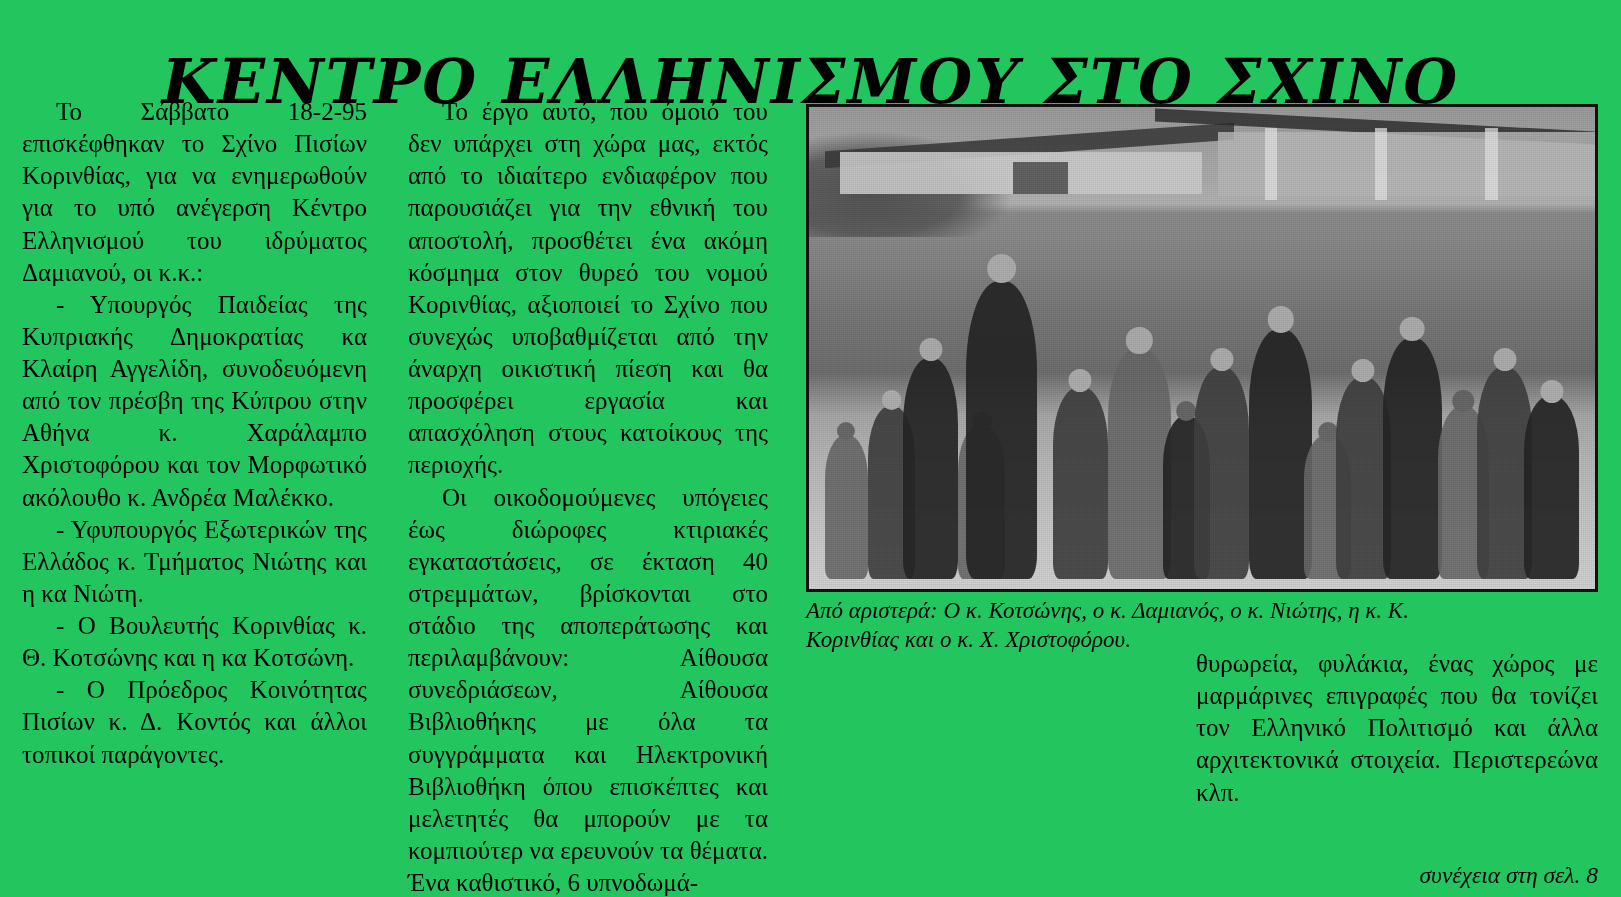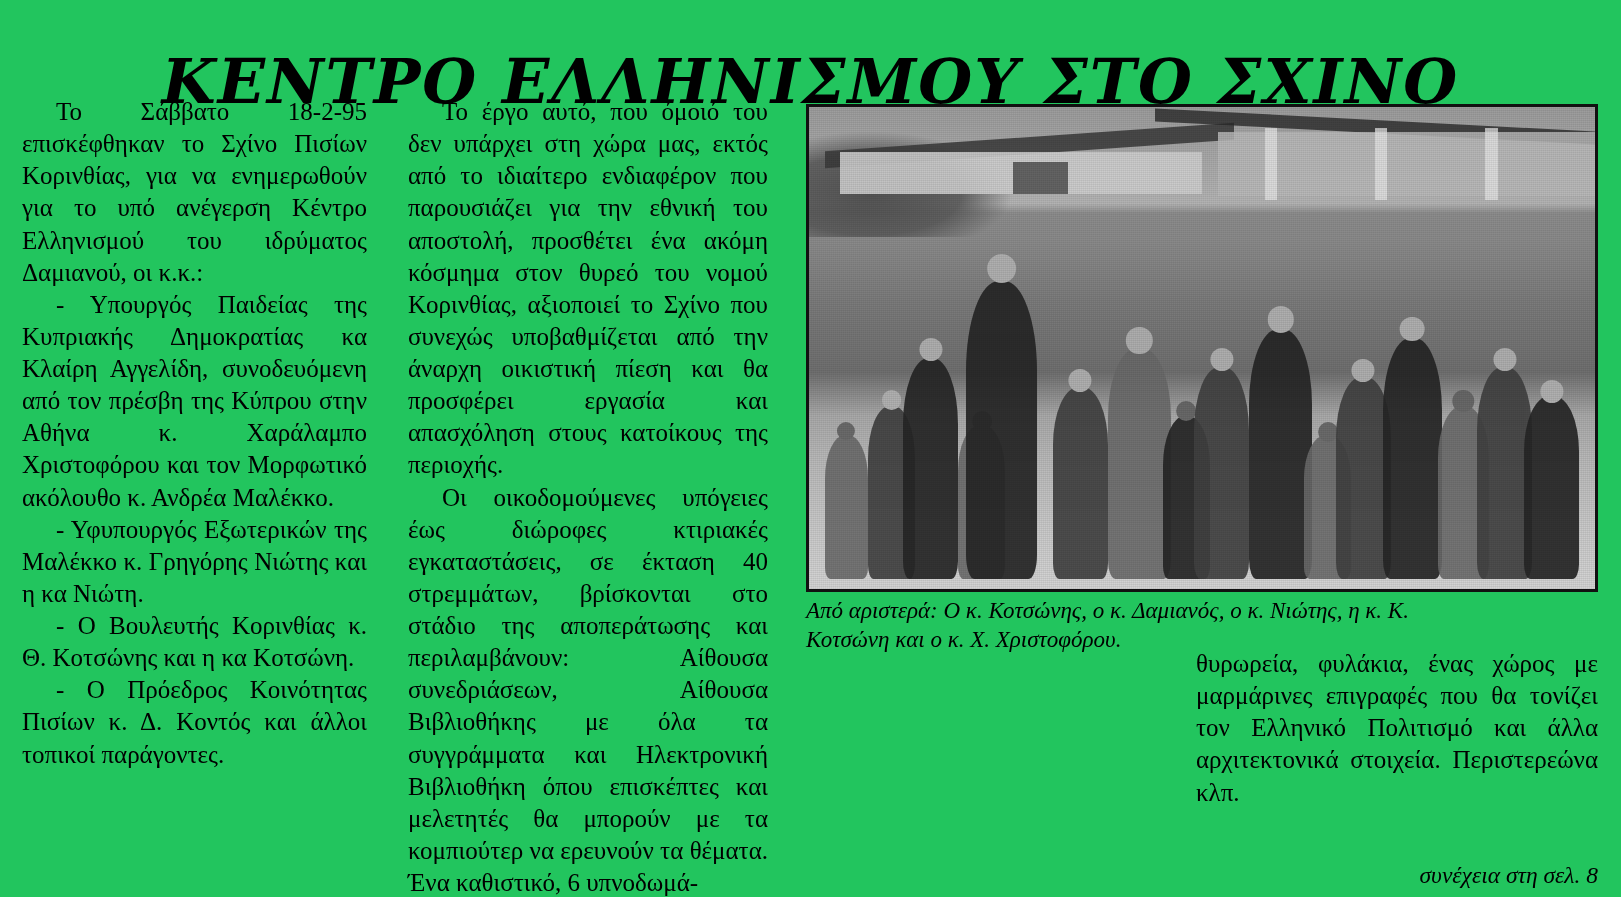--- a/index.html
+++ b/index.html
@@ -183,21 +183,21 @@
 </head>
 <body>
 
 <div class="page">
 
   <h1 class="headline">ΚΕΝΤΡΟ ΕΛΛΗΝΙΣΜΟΥ ΣΤΟ ΣΧΙΝΟ</h1>
 
   <div class="col" id="col1">
     <p>Το Σάββατο 18-2-95 επισκέφθηκαν το Σχίνο Πισίων Κορινθίας, για να ενημερωθούν για το υπό ανέγερση Κέντρο Ελληνισμού του ιδρύματος Δαμιανού, οι κ.κ.:</p>
     <p>- Υπουργός Παιδείας της Κυπριακής Δημοκρατίας κα Κλαίρη Αγγελίδη, συνοδευόμενη από τον πρέσβη της Κύπρου στην Αθήνα κ. Χαράλαμπο Χριστοφόρου και τον Μορφωτικό ακόλουθο κ. Ανδρέα Μαλέκκο.</p>
-    <p>- Υφυπουργός Εξωτερικών της Μαλέκκο κ. Γρηγόρης Νιώτης και η κα Νιώτη.</p>
+    <p>- Υφυπουργός Εξωτερικών της Ελλάδος κ. Τμήματος Νιώτης και η κα Νιώτη.</p>
     <p>- Ο Βουλευτής Κορινθίας κ. Θ. Κοτσώνης και η κα Κοτσώνη.</p>
     <p>- Ο Πρόεδρος Κοινότητας Πισίων κ. Δ. Κοντός και άλλοι τοπικοί παράγοντες.</p>
   </div>
 
   <div class="col" id="col2">
     <p>Το έργο αυτό, που όμοιό του δεν υπάρχει στη χώρα μας, εκτός από το ιδιαίτερο ενδιαφέρον που παρουσιάζει για την εθνική του αποστολή, προσθέτει ένα ακόμη κόσμημα στον θυρεό του νομού Κορινθίας, αξιοποιεί το Σχίνο που συνεχώς υποβαθμίζεται από την άναρχη οικιστική πίεση και θα προσφέρει εργασία και απασχόληση στους κατοίκους της περιοχής.</p>
     <p>Οι οικοδομούμενες υπόγειες έως διώροφες κτιριακές εγκαταστάσεις, σε έκταση 40 στρεμμάτων, βρίσκονται στο στάδιο της αποπεράτωσης και περιλαμβάνουν: Αίθουσα συνεδριάσεων, Αίθουσα Βιβλιοθήκης με όλα τα συγγράμματα και Ηλεκτρονική Βιβλιοθήκη όπου επισκέπτες και μελετητές θα μπορούν με τα κομπιούτερ να ερευνούν τα θέματα. Ένα καθιστικό, 6 υπνοδωμά-</p>
   </div>
 
   <div class="photo-wrap">
@@ -261,21 +261,21 @@
         </div>
       <div class="person" style="left:91%; width:7%;    height:38%;">
           <span class="head"></span>
         </div>
       <div class="grain"></div>
     </div>
   </div>
 
   <div class="caption">
     <div>Από αριστερά: Ο κ. Κοτσώνης, ο κ. Δαμιανός, ο κ. Νιώτης, η κ. Κ.</div>
-    <div>Κοτσώνη  και ο κ. Χ. Χριστοφόρου.</div>
+    <div>Κορινθίας  και ο κ. Χ. Χριστοφόρου.</div>
   </div>
 
 
   <div class="col" id="col4">
     <p style="text-indent:0">θυρωρεία, φυλάκια, ένας χώρος με μαρμάρινες επιγραφές που θα τονίζει τον Ελληνικό Πολιτισμό και άλλα αρχιτεκτονικά στοιχεία. Περιστερεώνα κλπ.</p>
   </div>
 
   <div class="continued">συνέχεια στη σελ. 8</div>
 </div>
 

